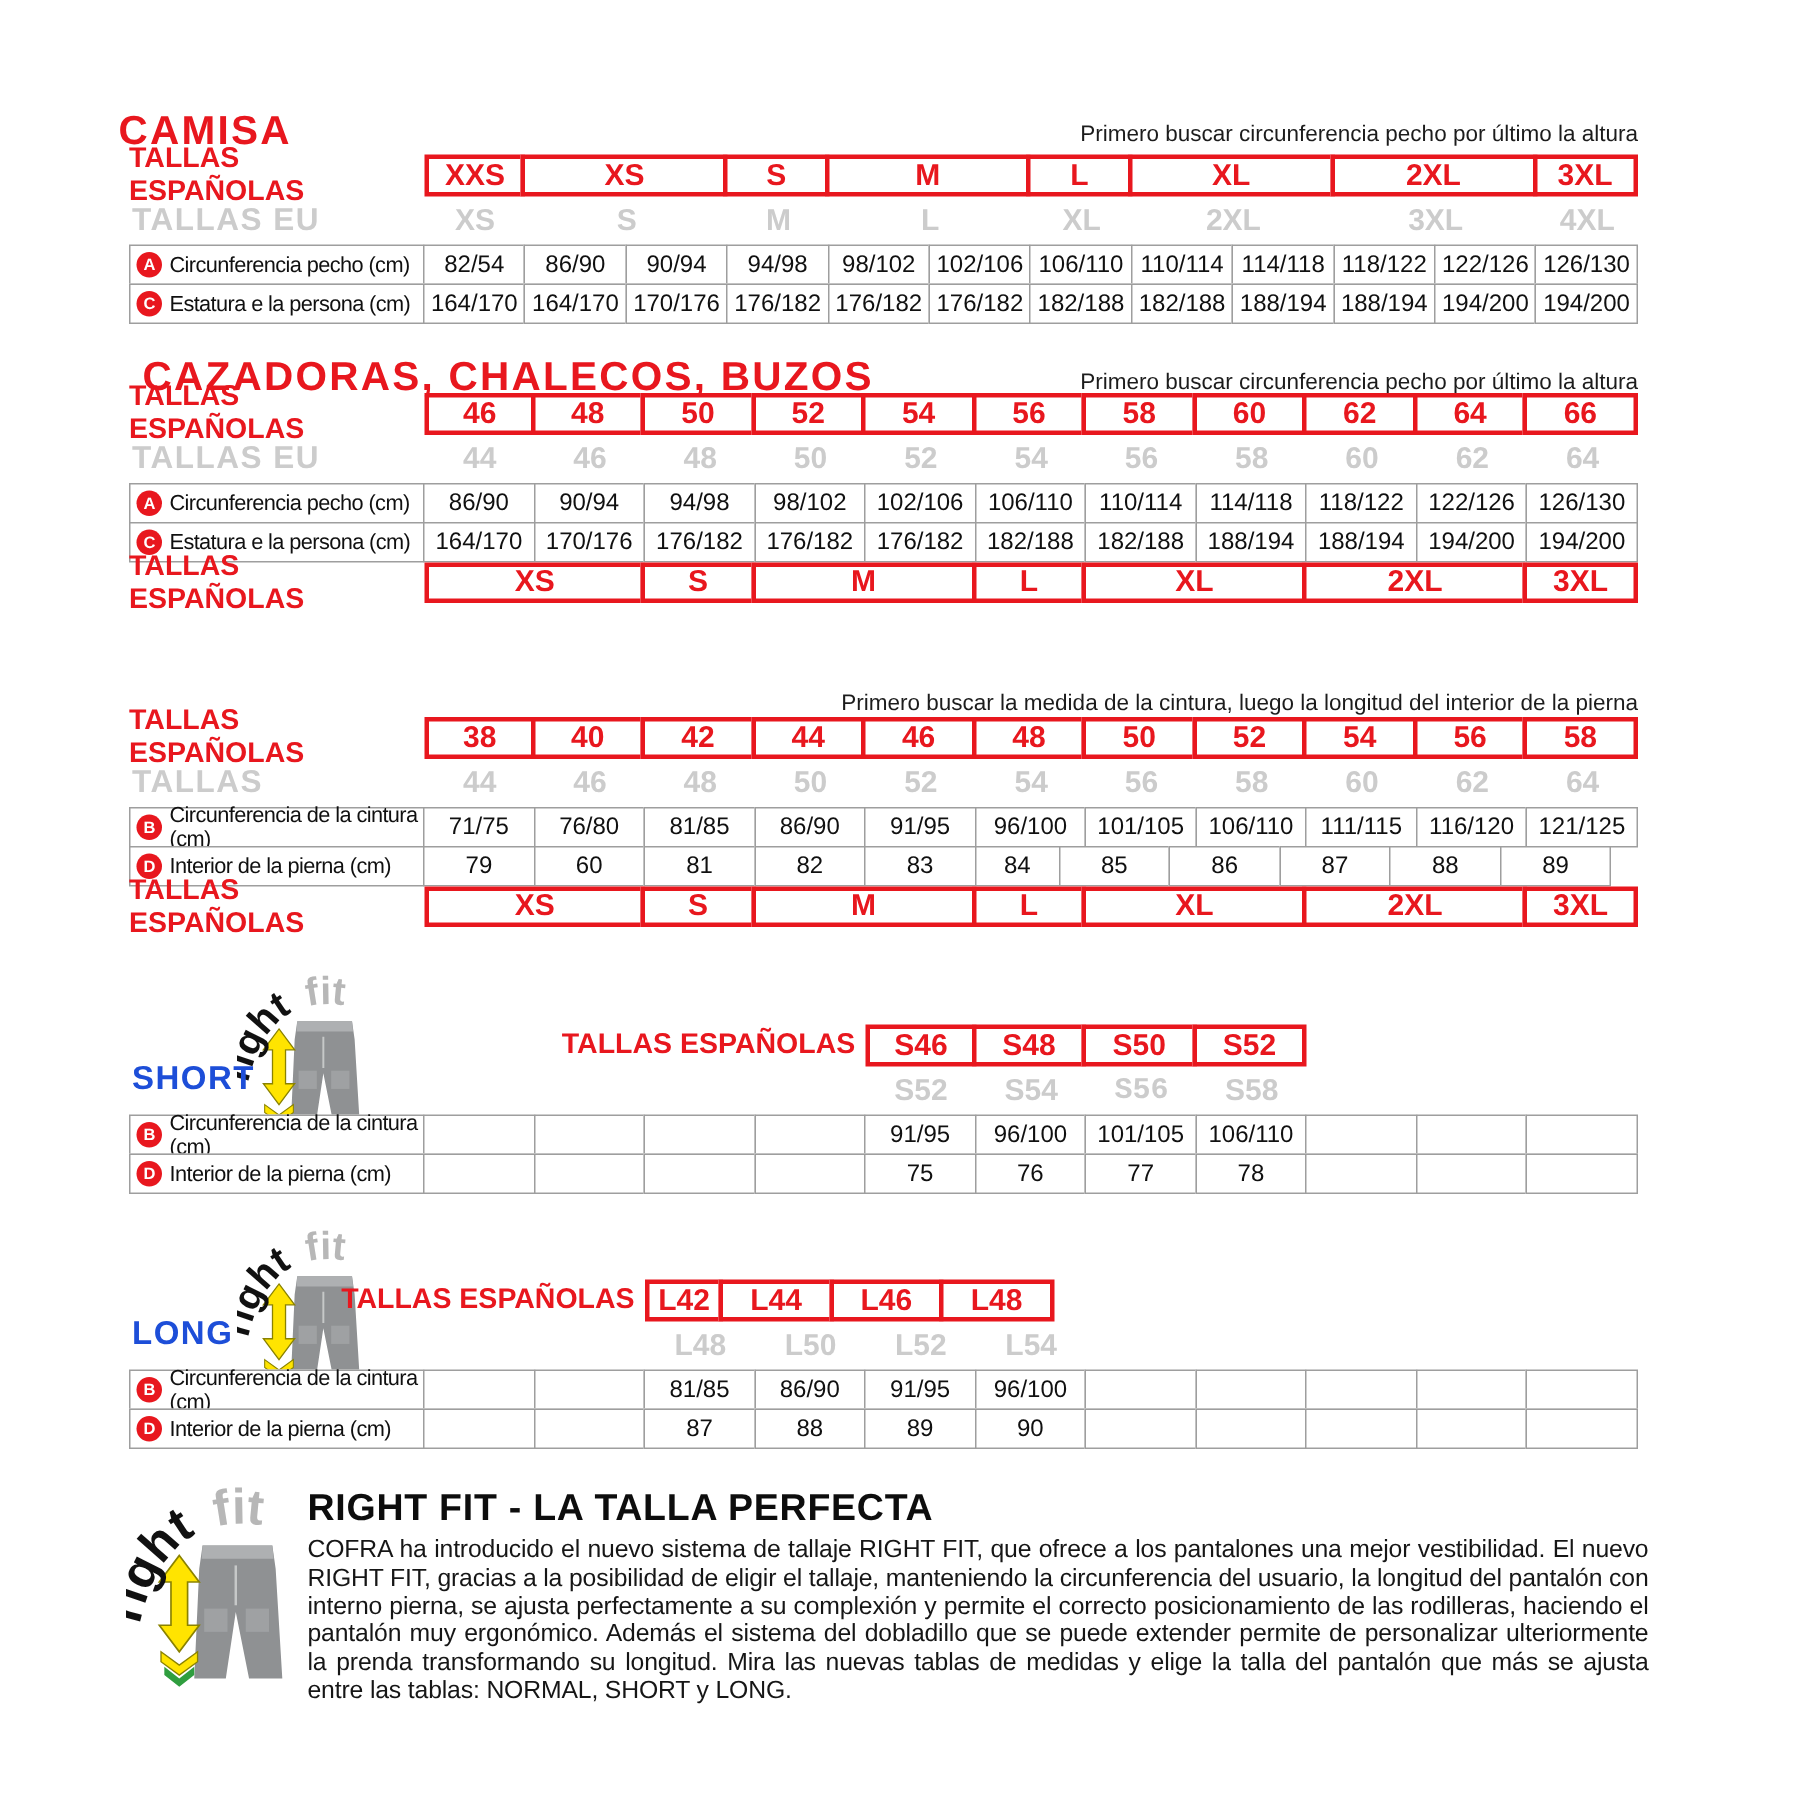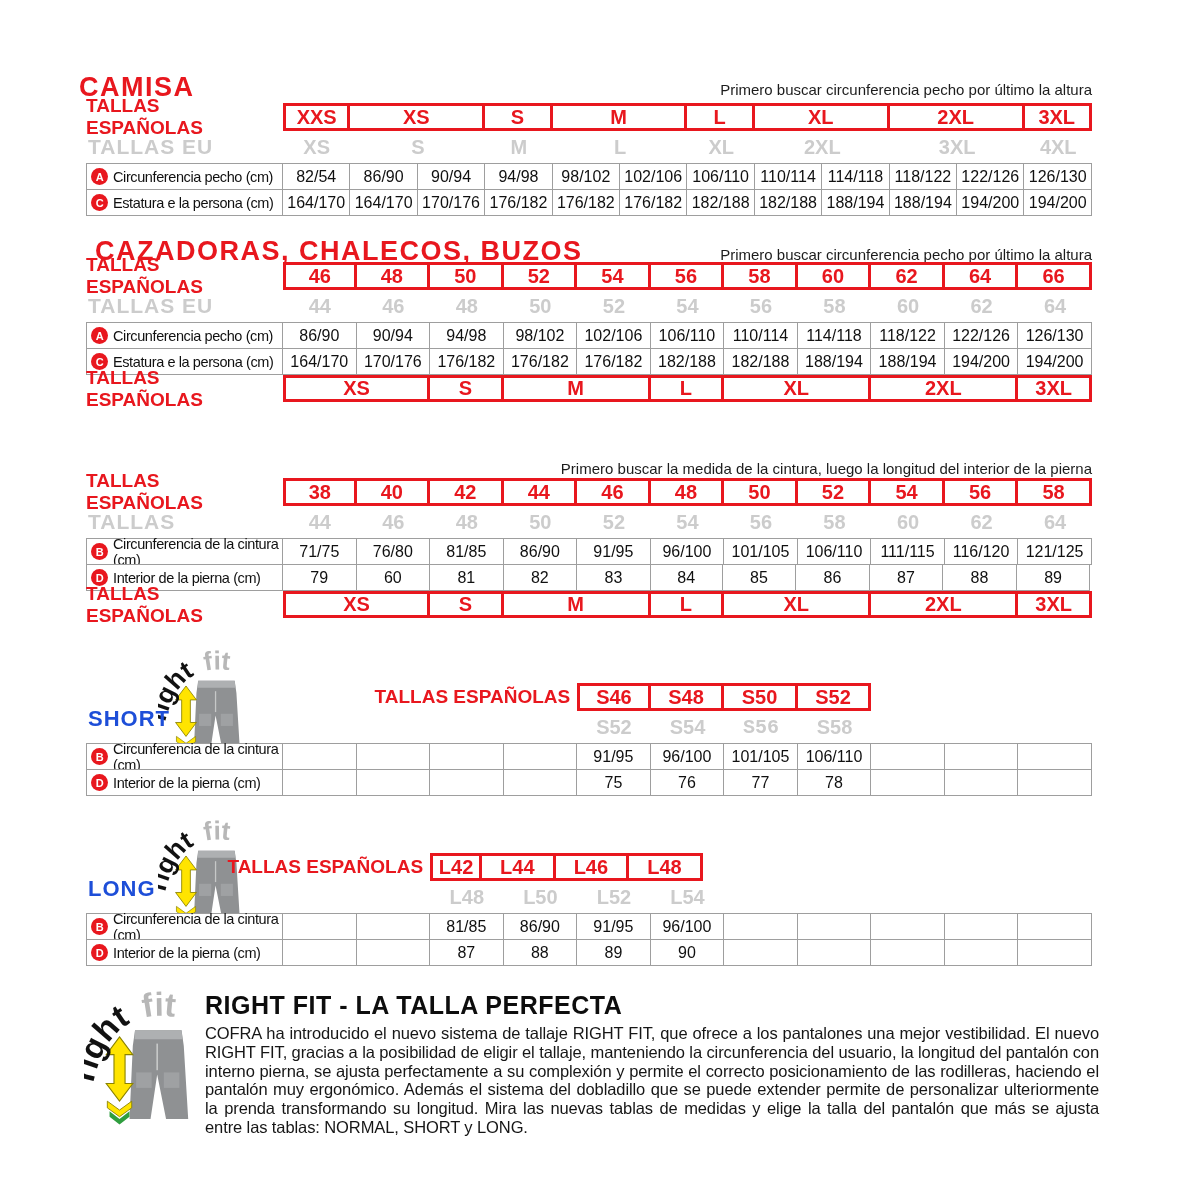--- a/index.html
+++ b/index.html
@@ -243,21 +243,21 @@
       <div class="trow row-body" style="margin-top: -1px;">
         <div class="cell bcell blabel" style="width: 197px;">
           <div class="badge">D</div>
           <span>Interior de la pierna (cm)</span>
         </div>
         <div class="cell bcell" style="margin-left: -1px; width: 74.5455px;">79</div>
         <div class="cell bcell" style="margin-left: -1px; width: 74.5455px;">60</div>
         <div class="cell bcell" style="margin-left: -1px; width: 74.5455px;">81</div>
         <div class="cell bcell" style="margin-left: -1px; width: 74.5455px;">82</div>
         <div class="cell bcell" style="margin-left: -1px; width: 74.5455px;">83</div>
-        <div class="cell bcell" style="margin-left: -1px; width: 73px;">84</div>
+        <div class="cell bcell" style="margin-left: -1px; width: 57px;">84</div>
         <div class="cell bcell" style="margin-left: -1px; width: 74.5455px;">85</div>
         <div class="cell bcell" style="margin-left: -1px; width: 74.5455px;">86</div>
         <div class="cell bcell" style="margin-left: -1px; width: 74.5455px;">87</div>
         <div class="cell bcell" style="margin-left: -1px; width: 74.5455px;">88</div>
         <div class="cell bcell" style="margin-left: -1px; width: 74.5455px;">89</div>
       </div>
       <div class="trow row-bottom">
         <div class="cell bottom-label" style="width: 197px;">TALLAS ESPAÑOLAS</div>
         <div class="cell redbox" style="width: 147.091px;">XS</div>
         <div class="cell redbox" style="width: 76.5455px; margin-left: -3px;">S</div>

